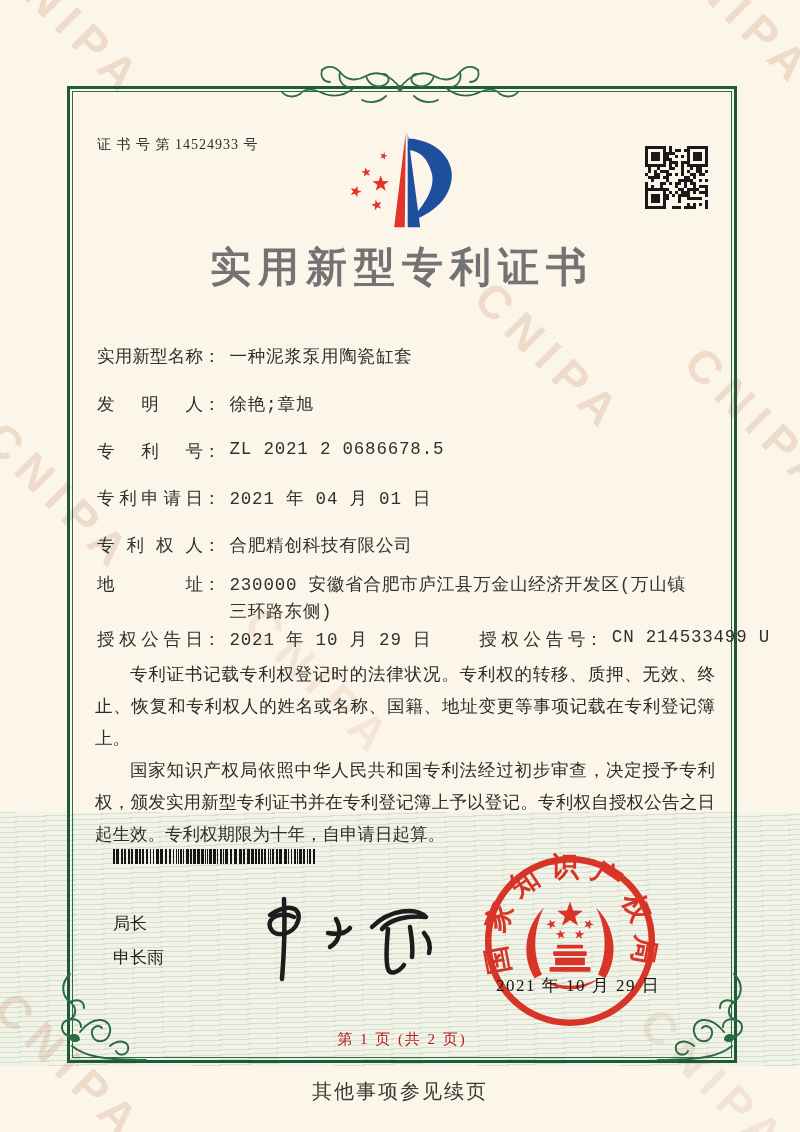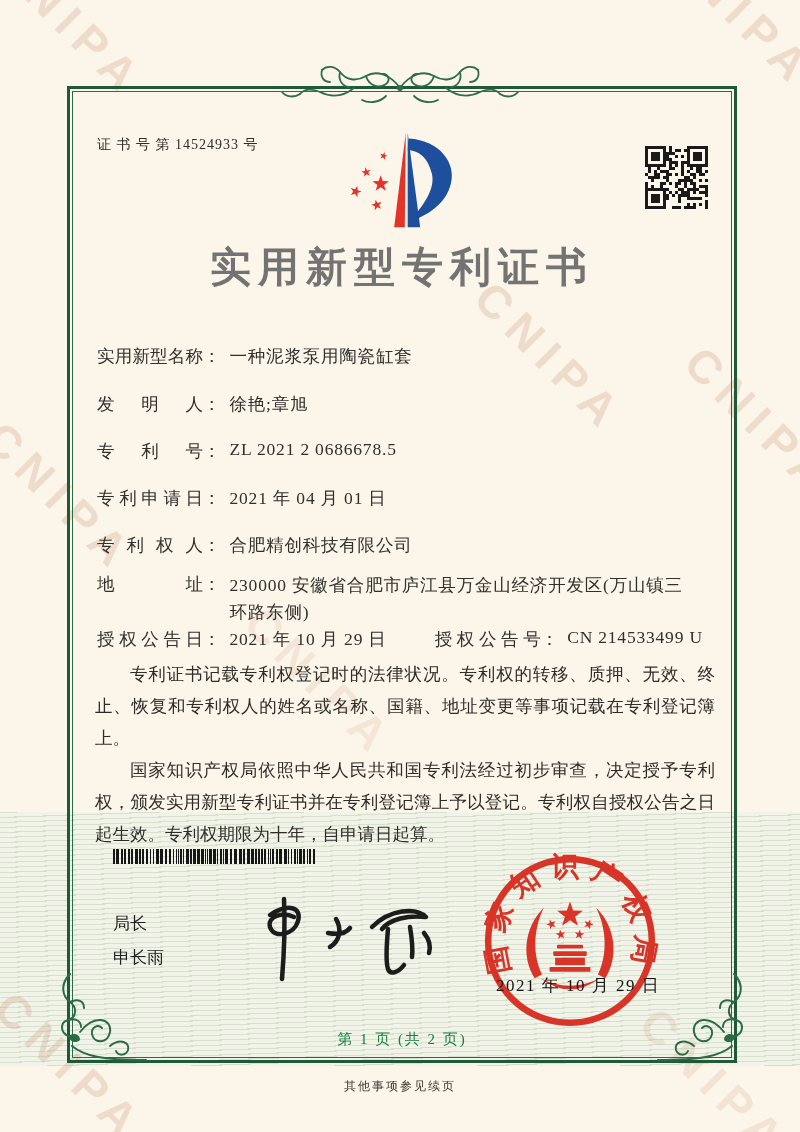--- a/index.html
+++ b/index.html
@@ -27,38 +27,38 @@
                 border:1px solid #2a6b44;}
 
   .content{z-index:4;}
   #cert-no{left:97px;top:136px;font-size:14px;color:#2f2d29;letter-spacing:1px;}
   #title{left:67px;top:240px;width:670px;text-align:center;font-size:41px;
          font-weight:bold;letter-spacing:7px;color:#737373;}
 
   .f-row{position:absolute;left:97px;display:flex;font-size:17.5px;color:#30302c;z-index:4;}
   .f-label{width:106px;flex:none;text-align:justify;text-align-last:justify;}
   .f-colon{margin-right:9px;}
-  .f-value{letter-spacing:.8px;}
+  .f-value{letter-spacing:.8px;font-family:Liberation Mono, monospace;}
   #row-addr .f-value{width:468px;line-height:1.55;}
 
   #paras{left:95px;top:658px;width:620px;font-size:17.5px;line-height:1.83;
          color:#2e2c28;text-align:justify;z-index:4;}
   #paras p{margin:0;text-indent:2em;}
 
   .sans{font-family:Liberation Sans, sans-serif;}
   #signer-title{left:113px;top:912px;font-size:17px;color:#222;z-index:4;}
   #signer-name{left:113px;top:946px;font-size:17px;color:#222;z-index:4;}
 
   #seal{left:477px;top:848px;z-index:5;opacity:.94;}
   #seal-date{left:496px;top:974px;width:176px;font-size:17px;color:#151515;
              letter-spacing:1.5px;z-index:6;white-space:nowrap;}
 
   #page-num{left:67px;top:1030px;width:670px;text-align:center;font-size:15px;
-            color:#15803d;letter-spacing:2px;z-index:4;}
-  #note{left:0;top:1078px;width:800px;text-align:center;font-size:12px;
+            color:#b91c1c;letter-spacing:2px;z-index:4;}
+  #note{left:0;top:1078px;width:800px;text-align:center;font-size:20px;
         color:#3a382f;letter-spacing:2px;z-index:4;}
 
   svg{display:block;}
 </style>
 </head>
 <body>
 
 <svg width="0" height="0" style="position:absolute" aria-hidden="true">
   <defs>
     <path id="star5" d="M0,-10 L2.35,-3.24 L9.51,-3.09 L3.8,1.24 L5.88,8.09 L0,4 L-5.88,8.09 L-3.8,1.24 L-9.51,-3.09 L-2.35,-3.24 Z"></path>

